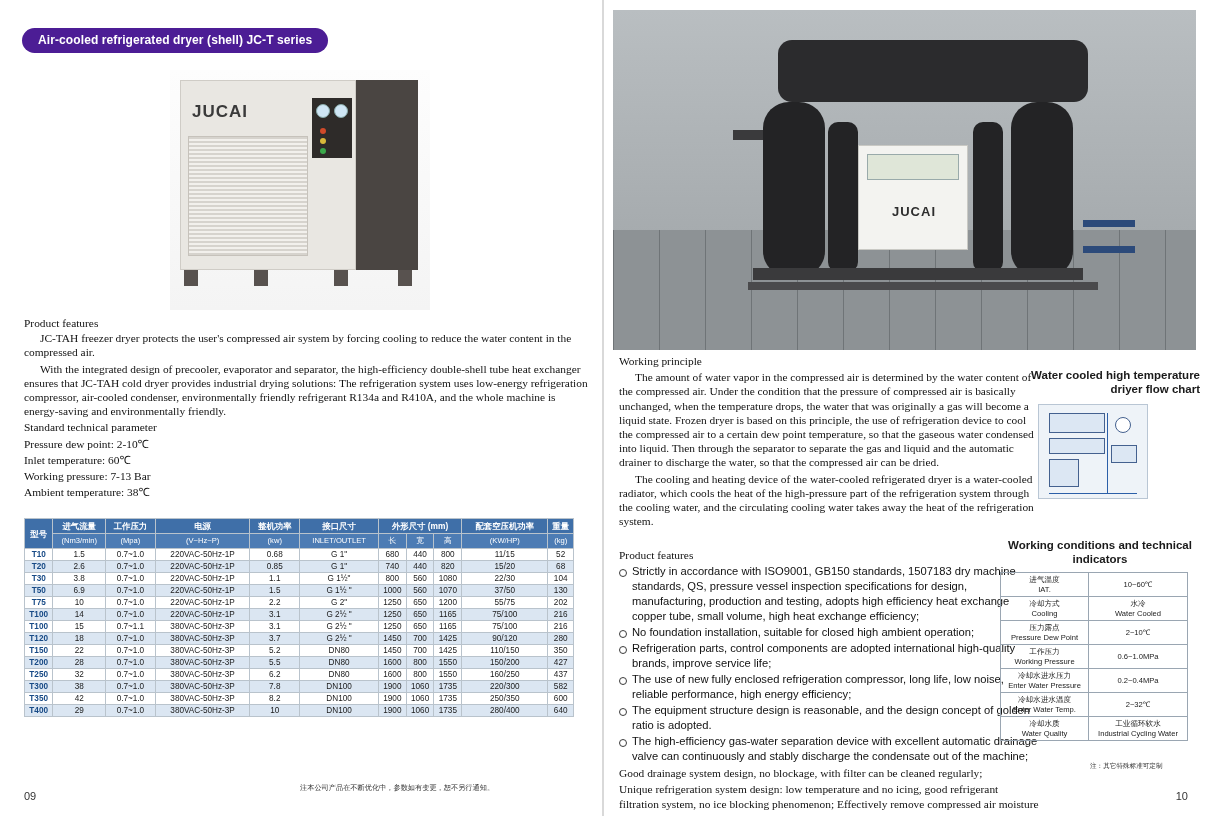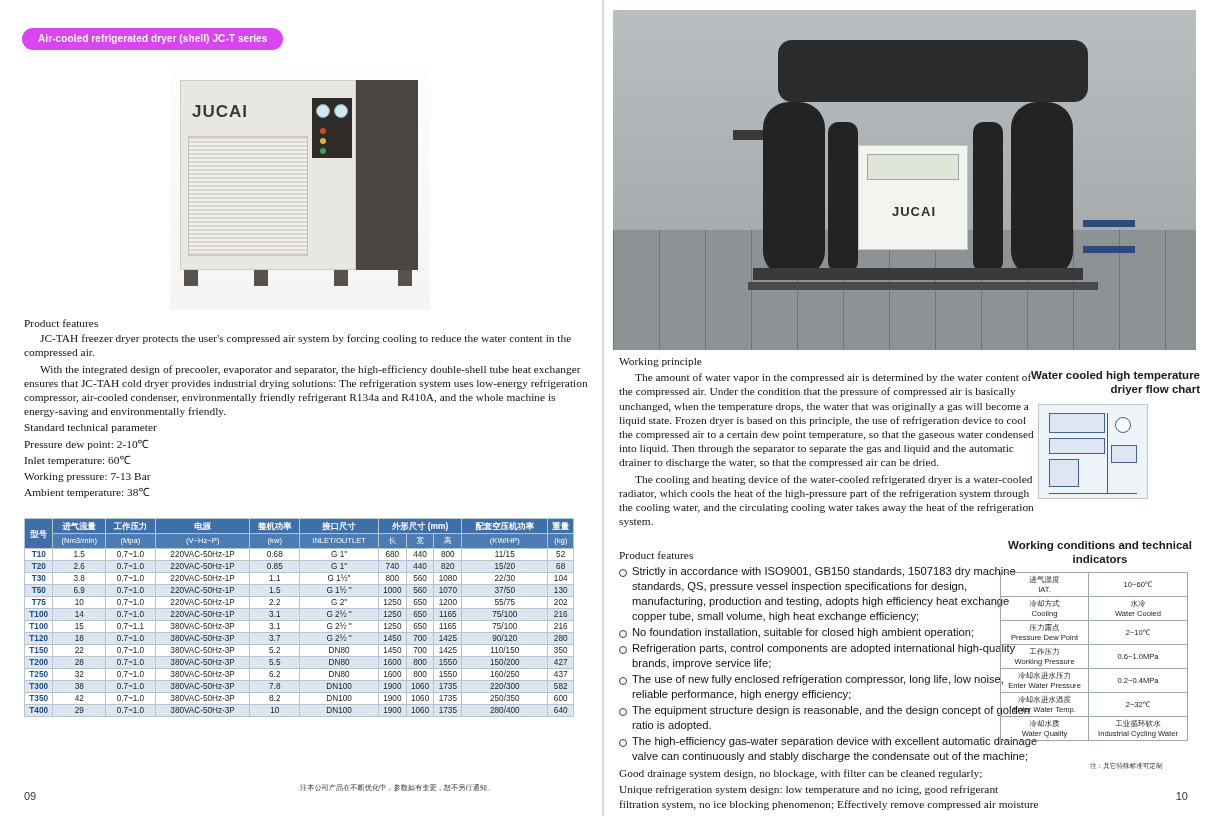--- a/index.html
+++ b/index.html
@@ -13,23 +13,23 @@
     overflow:hidden;
   }
   .page { position:absolute; top:0; width:603px; height:816px; }
   .page-left { left:0; }
   .page-right { left:603px; }
   .divider { position:absolute; left:602px; top:0; width:2px; height:816px; background:#d9d9d9; }
 
   
   .pill {
     display:inline-block;
-    background:#d946ef;
+    background:#4c1d95;
     color:#ffffff;
-    font-size:10px;
+    font-size:12px;
     font-weight:bold;
     padding:5px 16px 6px 16px;
     border-radius:13px;
     letter-spacing:0.1px;
     white-space:nowrap;
   }
   .pill-wrap-left { position:absolute; left:22px; top:28px; }
   .pill-wrap-right { position:absolute; right:22px; top:26px; }
 
   

